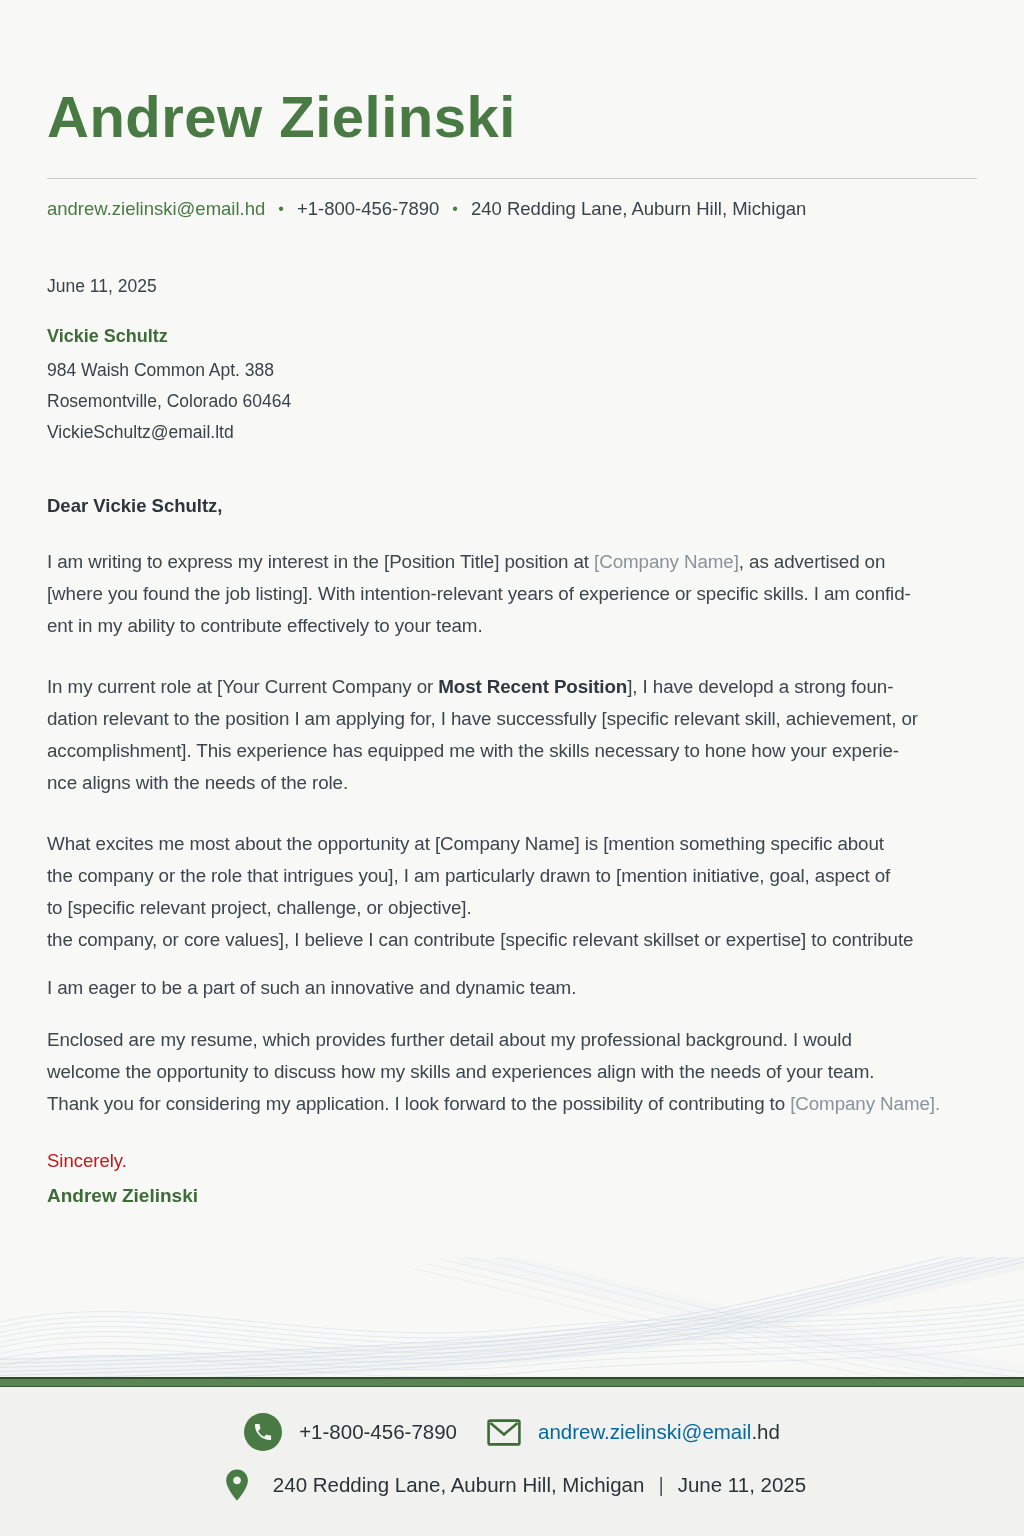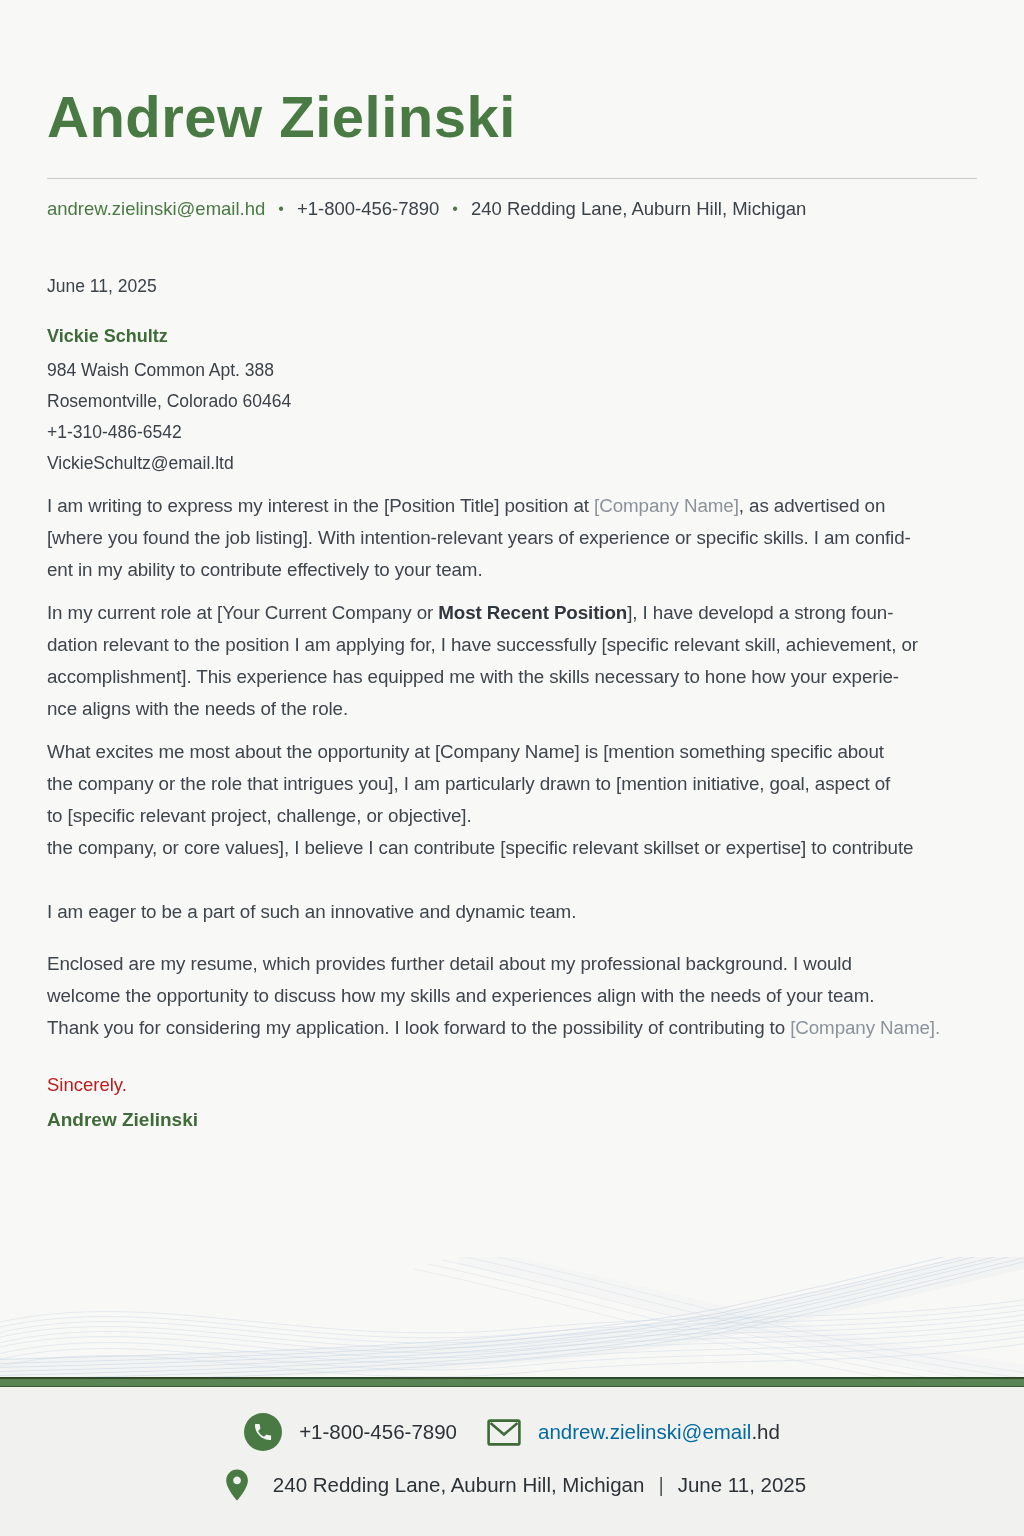--- a/index.html
+++ b/index.html
@@ -21,25 +21,25 @@
   .contact-bar .green-link { color:#4a7a44; text-decoration:none; cursor:pointer; }
   .contact-bar .dot { color:#4a7a44; margin:0 13px; font-size:16px; }
 
   .date-line { margin-top:56px; font-size:17.5px; color:#3b4249; }
 
   .recipient { margin-top:24px; font-size:17.5px; line-height:31px; color:#3b4249; }
   .recipient .r-name { color:#3e6b38; font-weight:700; font-size:18px; margin-bottom:3px; }
 
   .salutation { margin-top:47px; font-size:18.5px; font-weight:700; color:#2e343b; }
 
-  .para { margin-top:11px; font-size:18.8px; line-height:32px; color:#3e454d; letter-spacing:-0.1px; }
+  .para { margin-top:29px; font-size:18.8px; line-height:32px; color:#3e454d; letter-spacing:-0.1px; }
   .para .line { display:block; white-space:nowrap; }
   .para .muted { color:#8a929c; }
   .para .bold { font-weight:700; color:#31373e; }
-  .para.p4 { margin-top:32px; }
+  .para.p4 { margin-top:16px; }
   .para.p5 { margin-top:20px; }
 
   .valediction { margin-top:30px; font-size:18.5px; color:#b91c1c; }
   .signature { margin-top:13px; font-size:19px; font-weight:700; color:#3e6b38; }
 
   .waves { position:absolute; left:0; bottom:149px; width:1024px; height:130px; z-index:1; pointer-events:none; }
 
   .footer-bar {
     position:absolute; left:0; top:1377px; width:100%; height:10px; z-index:3;
     background:#5a8454; border-top:2px solid #2e4a2b; border-bottom:1px solid #3a5a36;
@@ -73,24 +73,24 @@
       <span class="dot">•</span>
       <span>240 Redding Lane, Auburn Hill, Michigan</span>
     </div>
 
     <div class="date-line">June 11, 2025</div>
 
     <div class="recipient">
       <div class="r-name">Vickie Schultz</div>
       <div>984 Waish Common Apt. 388</div>
       <div>Rosemontville, Colorado 60464</div>
-      <div>+1-310-486-6542</div>
       <div>VickieSchultz@email.ltd</div>
     </div>
 
+    <div class="salutation">Dear Vickie Schultz,</div>
 
     <p class="para">
       <span class="line"><span>I am writing to express my interest in the [Position Title] position at </span><span class="muted">[Company Name]</span><span>, as advertised on</span></span>
       <span class="line">[where you found the job listing]. With intention-relevant years of experience or specific skills. I am confid-</span>
       <span class="line">ent in my ability to contribute effectively to your team.</span>
     </p>
 
     <p class="para">
       <span class="line"><span>In my current role at [Your Current Company or </span><span class="bold">Most Recent Position</span><span>], I have developd a strong foun-</span></span>
       <span class="line">dation relevant to the position I am applying for, I have successfully [specific relevant skill, achievement, or</span>

